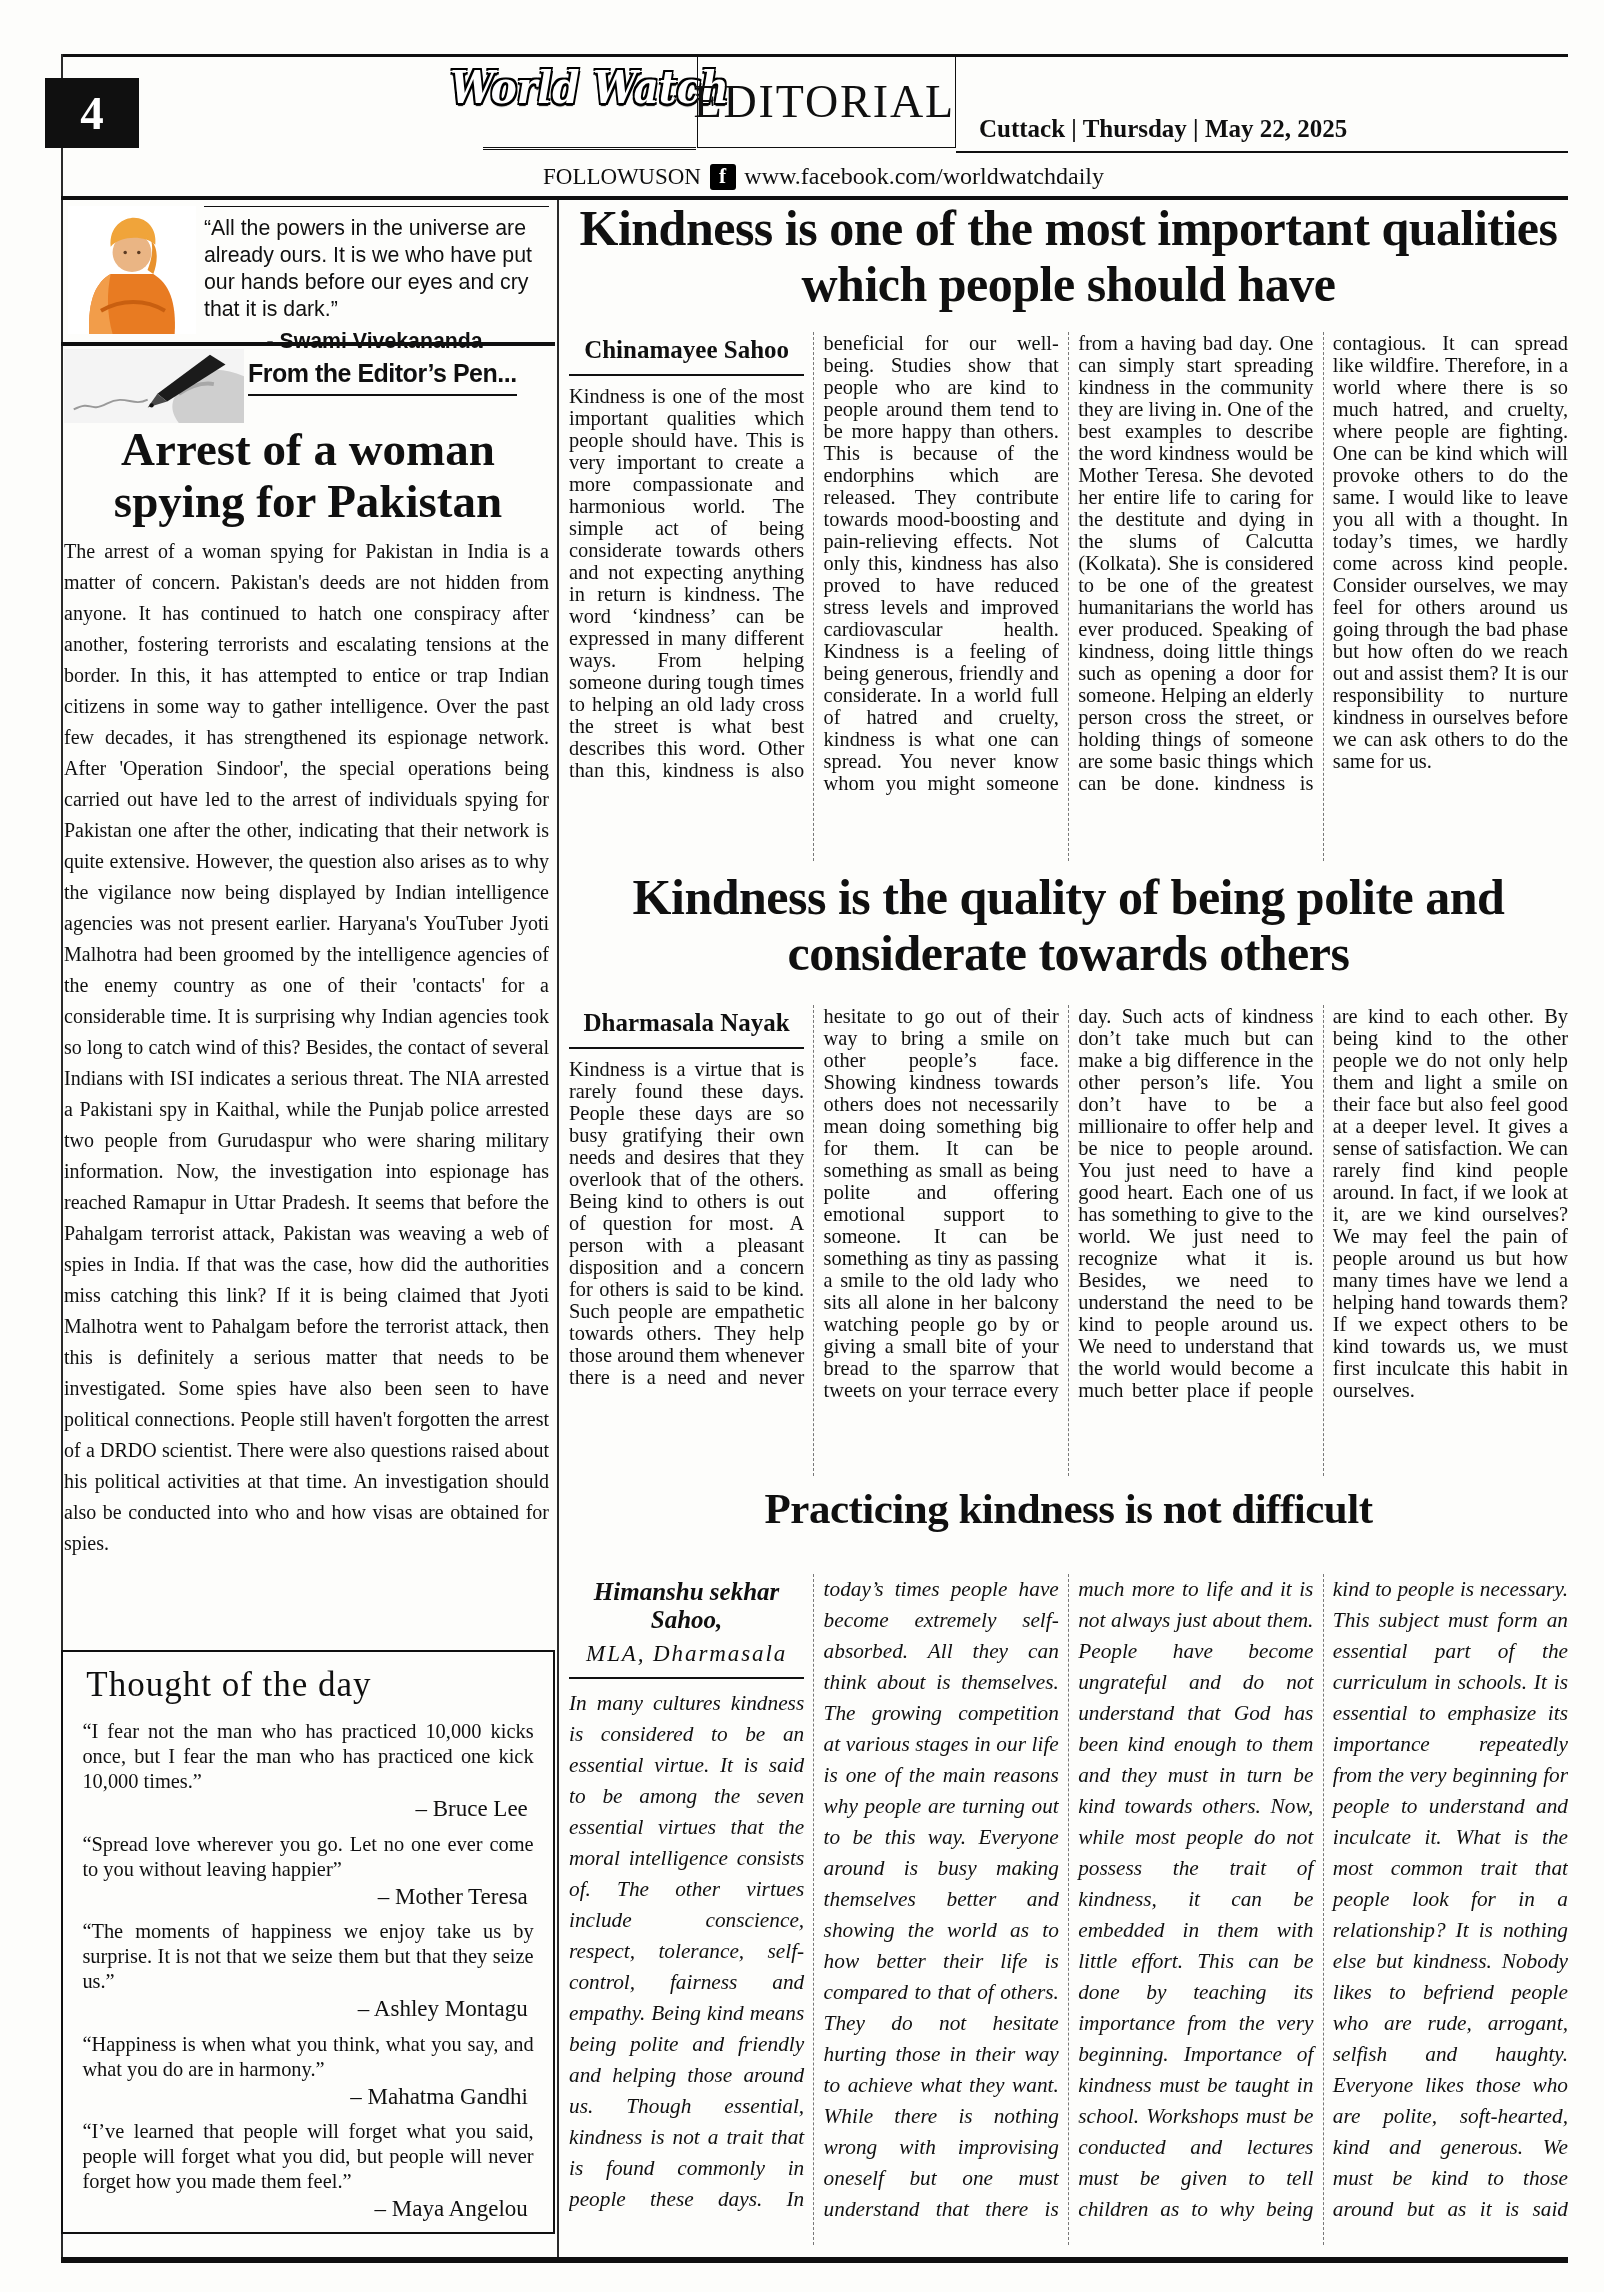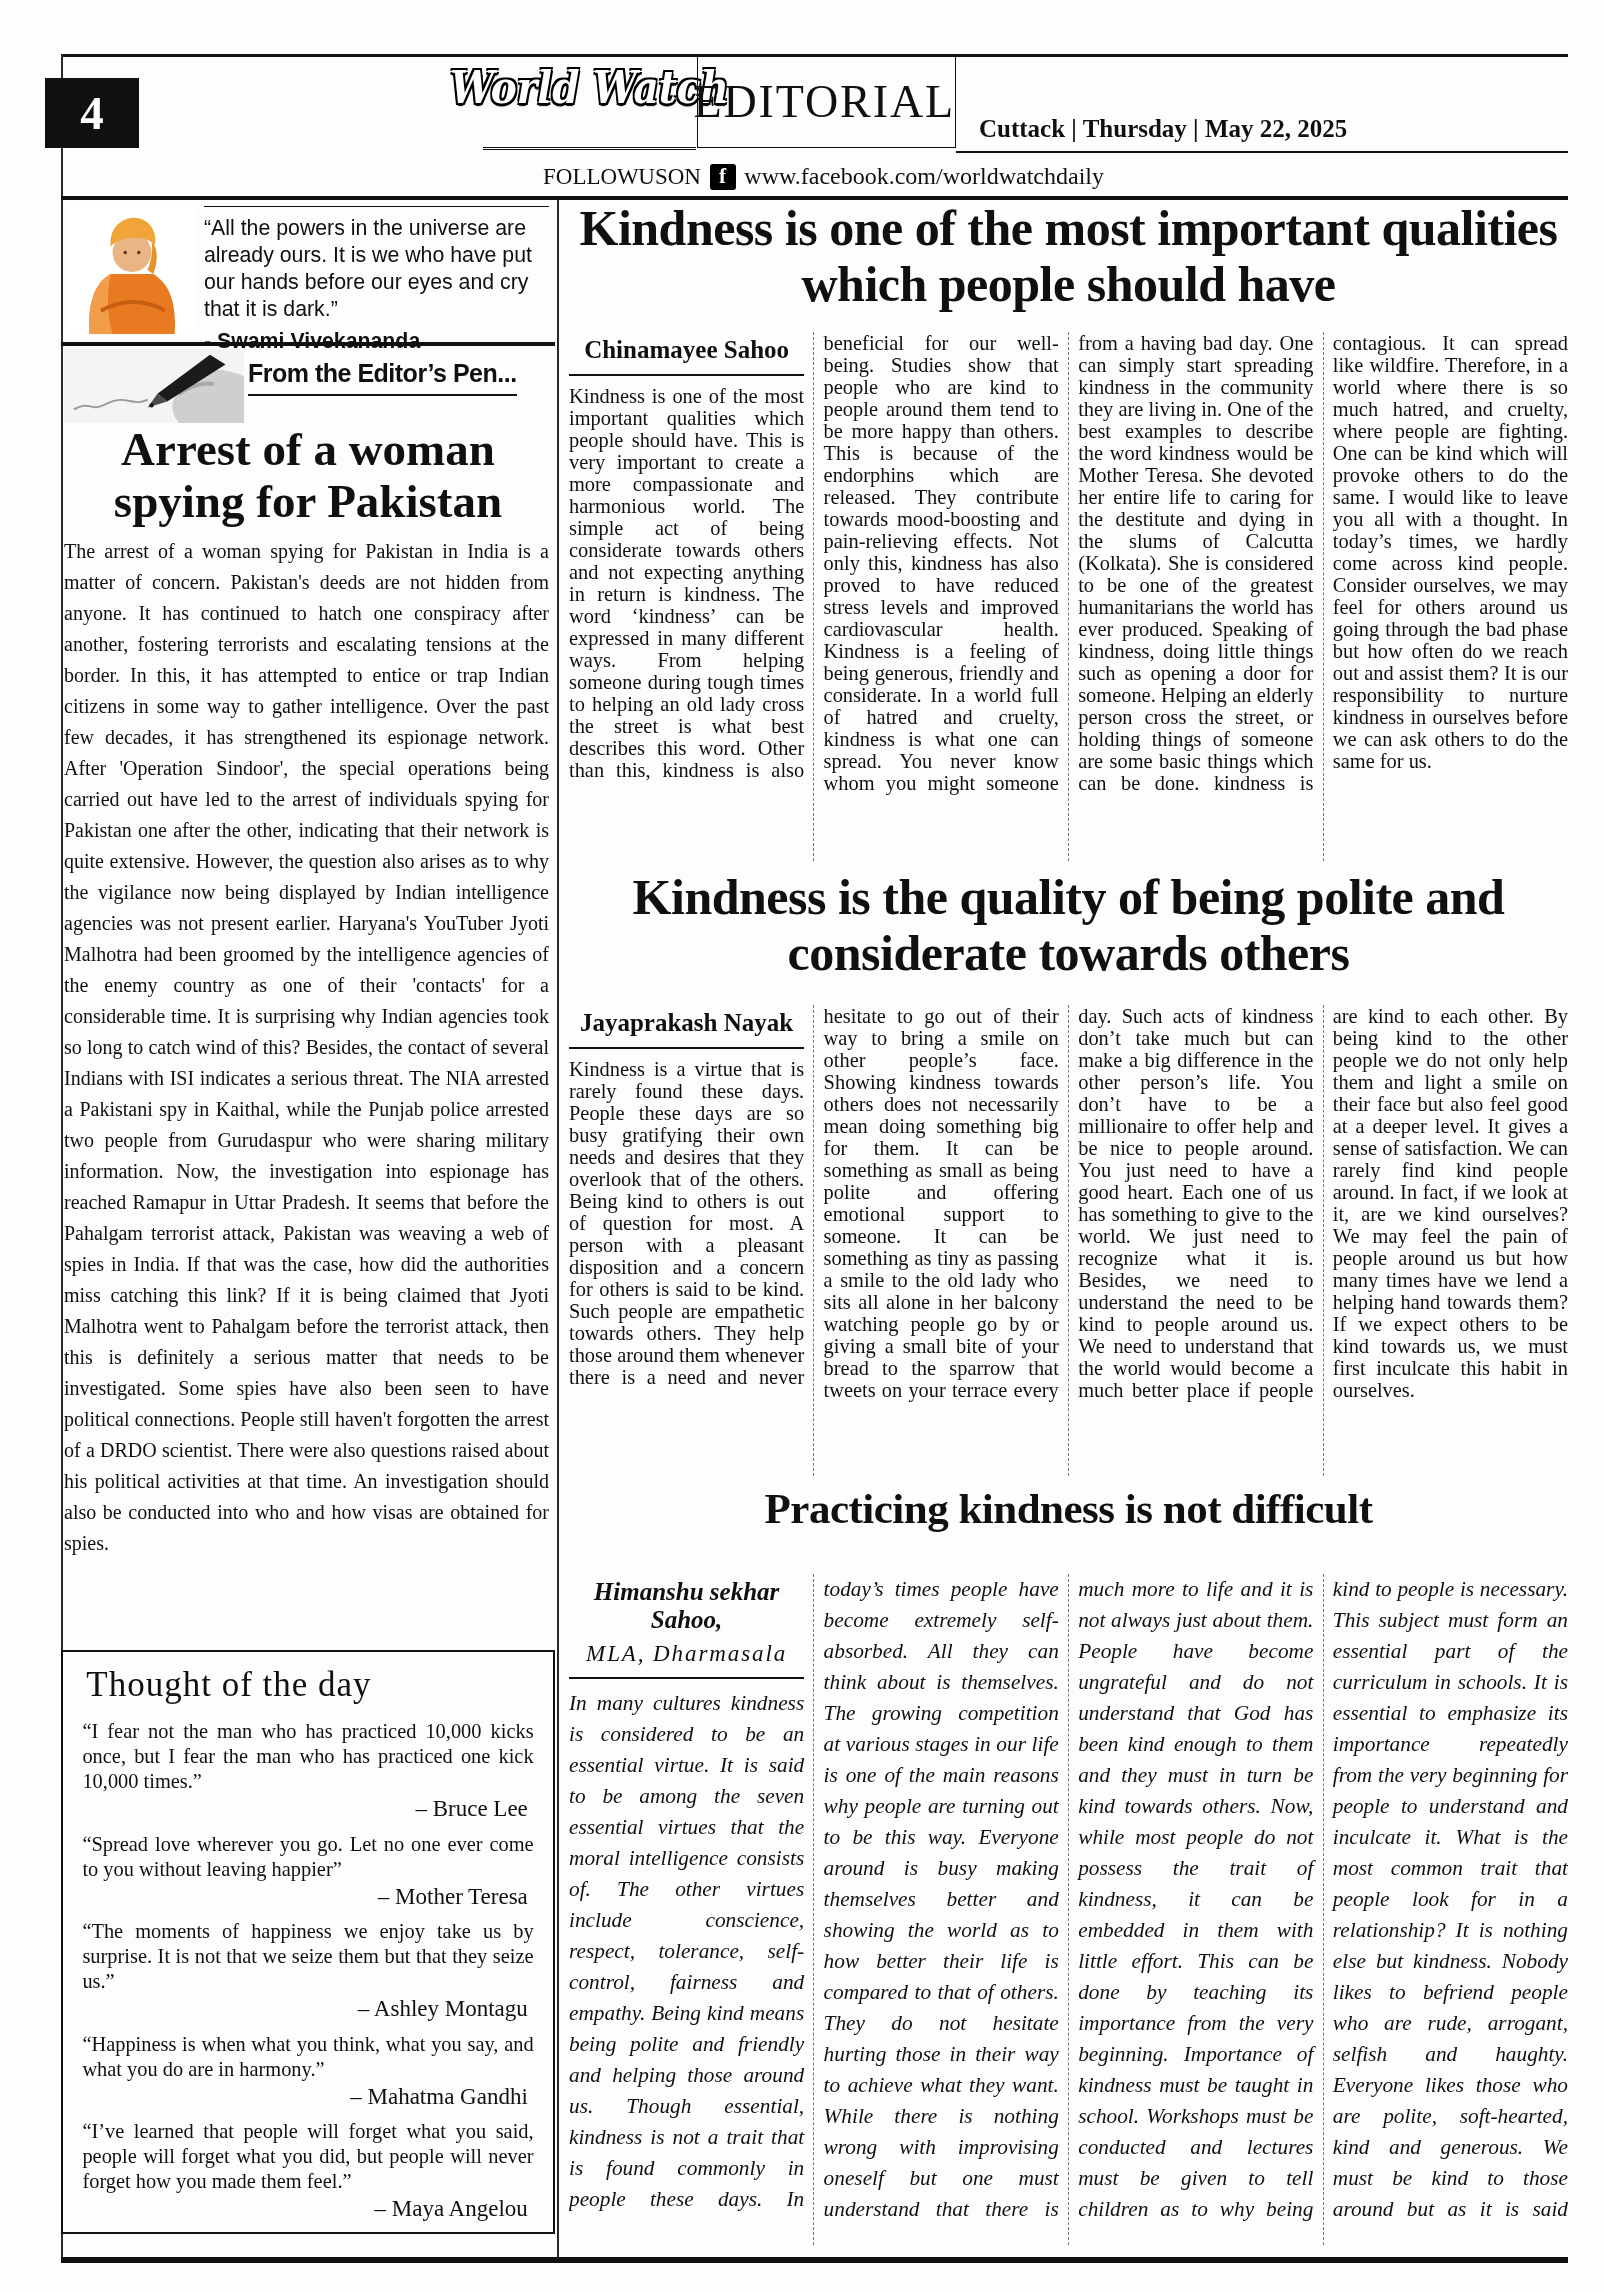--- a/index.html
+++ b/index.html
@@ -31,21 +31,21 @@
   .follow-label{font-size:23px;letter-spacing:0;word-spacing:-5.8px;}
   .fb-icon{display:inline-flex;width:26px;height:26px;background:#000;color:#fff;border-radius:2.9px;
            align-items:center;justify-content:center;font-weight:bold;font-size:21.3px;}
   .follow-url{font-size:24px;}
 
   
   .viv-img{position:absolute;left:68px;top:206px;width:128px;height:128px;}
   .viv-quote{position:absolute;left:204px;top:206px;width:345px;border-top:1.9px solid #101010;
              padding-top:7.8px;font-family:"Liberation Sans",sans-serif;}
   .viv-quote p{margin:0;font-size:21.3px;line-height:27px;}
-  .viv-author{text-align:left;font-weight:bold;font-size:21.3px;margin-top:5.8px;padding-right:3.9px;}
+  .viv-author{text-align:center;font-weight:bold;font-size:21.3px;margin-top:5.8px;padding-right:3.9px;}
   .divider1{left:61px;top:342px;width:494px;height:3.9px;}
 
   
   .pen-img{position:absolute;left:64px;top:349px;width:180px;height:74px;}
   .pen-title{position:absolute;left:248px;top:359px;width:303px;}
   .pen-title span{font-family:"Liberation Sans",sans-serif;font-weight:bold;font-size:25px;
                   letter-spacing:-0.5px;white-space:nowrap;border-bottom:2.9px solid #101010;
                   padding-bottom:5.8px;display:inline-block;}
   .ed-headline{position:absolute;left:61px;top:423px;width:494px;margin:0;text-align:center;
                font-size:47px;line-height:52px;font-weight:bold;}
@@ -157,21 +157,21 @@
     <h2 class="art-title">Kindness is one of the most important qualities which people should have</h2>
     <div class="cols">
       <div class="byline">Chinamayee Sahoo</div>
       <div class="art-body">Kindness is one of the most important qualities which people should have. This is very important to create a more compassionate and harmonious world. The simple act of being considerate towards others and not expecting anything in return is kindness. The word ‘kindness’ can be expressed in many different ways. From helping someone during tough times to helping an old lady cross the street is what best describes this word. Other than this, kindness is also beneficial for our well-being. Studies show that people who are kind to people around them tend to be more happy than others. This is because of the endorphins which are released. They contribute towards mood-boosting and pain-relieving effects. Not only this, kindness has also proved to have reduced stress levels and improved cardiovascular health. Kindness is a feeling of being generous, friendly and considerate. In a world full of hatred and cruelty, kindness is what one can spread. You never know whom you might someone from a having bad day. One can simply start spreading kindness in the community they are living in. One of the best examples to describe the word kindness would be Mother Teresa. She devoted her entire life to caring for the destitute and dying in the slums of Calcutta (Kolkata). She is considered to be one of the greatest humanitarians the world has ever produced. Speaking of kindness, doing little things such as opening a door for someone. Helping an elderly person cross the street, or holding things of someone are some basic things which can be done. kindness is contagious. It can spread like wildfire. Therefore, in a world where there is so much hatred, and cruelty, where people are fighting. One can be kind which will provoke others to do the same. I would like to leave you all with a thought. In today’s times, we hardly come across kind people. Consider ourselves, we may feel for others around us going through the bad phase but how often do we reach out and assist them? It is our responsibility to nurture kindness in ourselves before we can ask others to do the same for us.</div>
     </div>
   </section>
 
   <section class="article a2">
     <h2 class="art-title">Kindness is the quality of being polite and considerate towards others</h2>
     <div class="cols">
-      <div class="byline">Jayaprakash Nayak</div>
+      <div class="byline">Dharmasala Nayak</div>
       <div class="art-body">Kindness is a virtue that is rarely found these days. People these days are so busy gratifying their own needs and desires that they overlook that of the others. Being kind to others is out of question for most. A person with a pleasant disposition and a concern for others is said to be kind. Such people are empathetic towards others. They help those around them whenever there is a need and never hesitate to go out of their way to bring a smile on other people’s face. Showing kindness towards others does not necessarily mean doing something big for them. It can be something as small as being polite and offering emotional support to someone. It can be something as tiny as passing a smile to the old lady who sits all alone in her balcony watching people go by or giving a small bite of your bread to the sparrow that tweets on your terrace every day. Such acts of kindness don’t take much but can make a big difference in the other person’s life. You don’t have to be a millionaire to offer help and be nice to people around. You just need to have a good heart. Each one of us has something to give to the world. We just need to recognize what it is. Besides, we need to understand the need to be kind to people around us. We need to understand that the world would become a much better place if people are kind to each other. By being kind to the other people we do not only help them and light a smile on their face but also feel good at a deeper level. It gives a sense of satisfaction. We can rarely find kind people around. In fact, if we look at it, are we kind ourselves? We may feel the pain of people around us but how many times have we lend a helping hand towards them? If we expect others to be kind towards us, we must first inculcate this habit in ourselves.</div>
     </div>
   </section>
 
   <section class="article a3">
     <h2 class="art-title">Practicing kindness is not difficult</h2>
     <div class="cols">
       <div class="byline byline3">
         <span class="b1">Himanshu sekhar Sahoo,</span><br>
         <span class="b2">MLA, Dharmasala</span>

